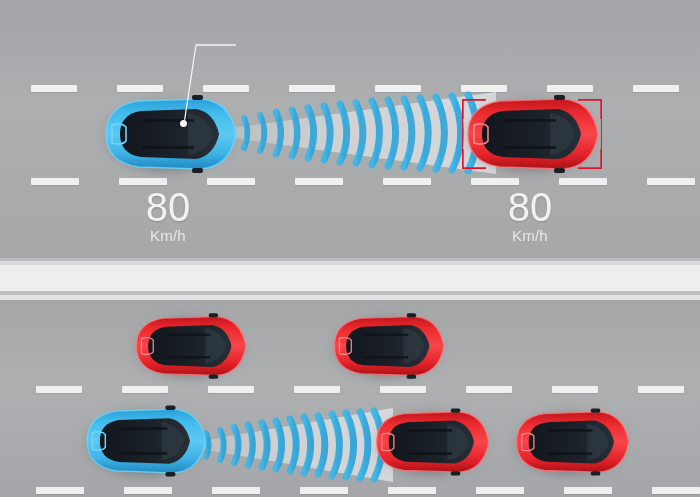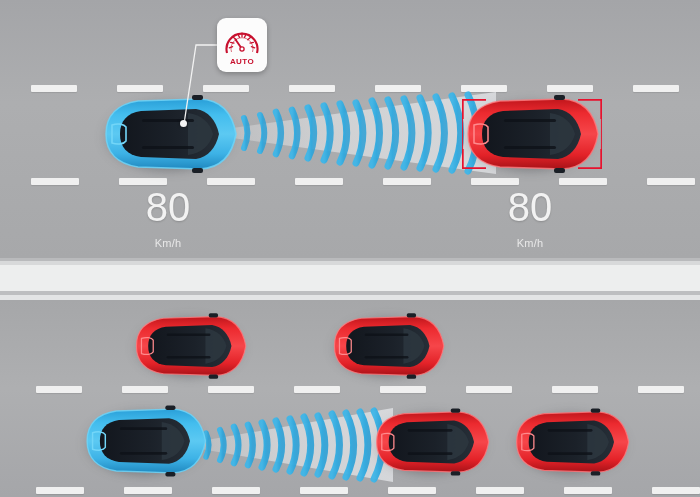--- a/index.html
+++ b/index.html
@@ -43,21 +43,21 @@
   .icon-card{position:absolute;background:#fcfcfc;border-radius:9px;
       box-shadow:0 2px 5px rgba(0,0,0,.25);
       display:flex;flex-direction:column;align-items:center;justify-content:center;}
   .icon-card .auto-txt{font-size:8px;font-weight:bold;color:#c8102e;
       letter-spacing:.4px;line-height:1;margin-top:1px;}
 
   
   .speed{position:absolute;text-align:center;color:#f2f2f2;}
   .speed .num{font-size:40px;line-height:34px;font-weight:300;
       text-shadow:0 1px 2px rgba(0,0,0,.18);}
-  .speed .unit{font-size:11px;line-height:11px;margin-top:14px;
+  .speed .unit{font-size:15px;line-height:11px;margin-top:6px;
       color:#e8e8e8;letter-spacing:.2px;}
 
   
   .radar{position:absolute;}
   .radar .cone{position:absolute;left:0;top:0;width:100%;height:100%;}
 </style>
 </head>
 <body>
 
 <div class="stage">
@@ -209,44 +209,20 @@
       <rect x="96" y="2" width="11" height="5" rx="2" fill="#1a1f26"></rect>
       <rect x="96" y="75" width="11" height="5" rx="2" fill="#1a1f26"></rect>
     </svg>
   </div>
 
   <svg class="callout-line" style="left:170px;top:36px;width:70px;height:95px;" viewBox="0 0 70 95">
     <polyline points="66,9 26,9 14,88" fill="none" stroke="#f2f2f2" stroke-width="1.3"></polyline>
   </svg>
   <div class="callout-dot" style="left:180px;top:120px;"></div>
 
-  <div class="icon-card" style="left:217px;top:18px;width:50px;height:54px;">
-    <svg width="38" height="32" viewBox="0 0 38 32">
-
-      <path d="M4 28 A 15.5 15.5 0 1 1 34 28" fill="none" stroke="#c8102e" stroke-width="2.1"></path>
-
-      <path d="M8.5 27 A 11 11 0 1 1 29.5 27" fill="none" stroke="#d8616f" stroke-width="0.9"></path>
-
-      <g stroke="#c8102e" stroke-width="1.3" stroke-linecap="round">
-        <line x1="6.3" y1="22.8" x2="9.6" y2="21.7"></line>
-        <line x1="7.6" y1="17.3" x2="11.0" y2="18.2"></line>
-        <line x1="10.6" y1="12.4" x2="13.3" y2="14.7"></line>
-        <line x1="15.0" y1="9.2" x2="16.5" y2="12.4"></line>
-        <line x1="19.0" y1="8.2" x2="19.0" y2="11.7"></line>
-        <line x1="23.0" y1="9.2" x2="21.5" y2="12.4"></line>
-        <line x1="27.4" y1="12.4" x2="24.7" y2="14.7"></line>
-        <line x1="30.4" y1="17.3" x2="27.0" y2="18.2"></line>
-        <line x1="31.7" y1="22.8" x2="28.4" y2="21.7"></line>
-      </g>
-
-      <line x1="19" y1="24" x2="12.5" y2="14.5" stroke="#c8102e" stroke-width="1.9" stroke-linecap="round"></line>
-      <circle cx="19" cy="24" r="2.1" fill="#fff" stroke="#c8102e" stroke-width="1.3"></circle>
-    </svg>
-    <div class="auto-txt">AUTO</div>
-  </div>
 
   <div class="speed" style="left:108px;top:190px;width:120px;">
     <div class="num">80</div>
     <div class="unit">Km/h</div>
   </div>
   <div class="speed" style="left:470px;top:190px;width:120px;">
     <div class="num">80</div>
     <div class="unit">Km/h</div>
   </div>
 

